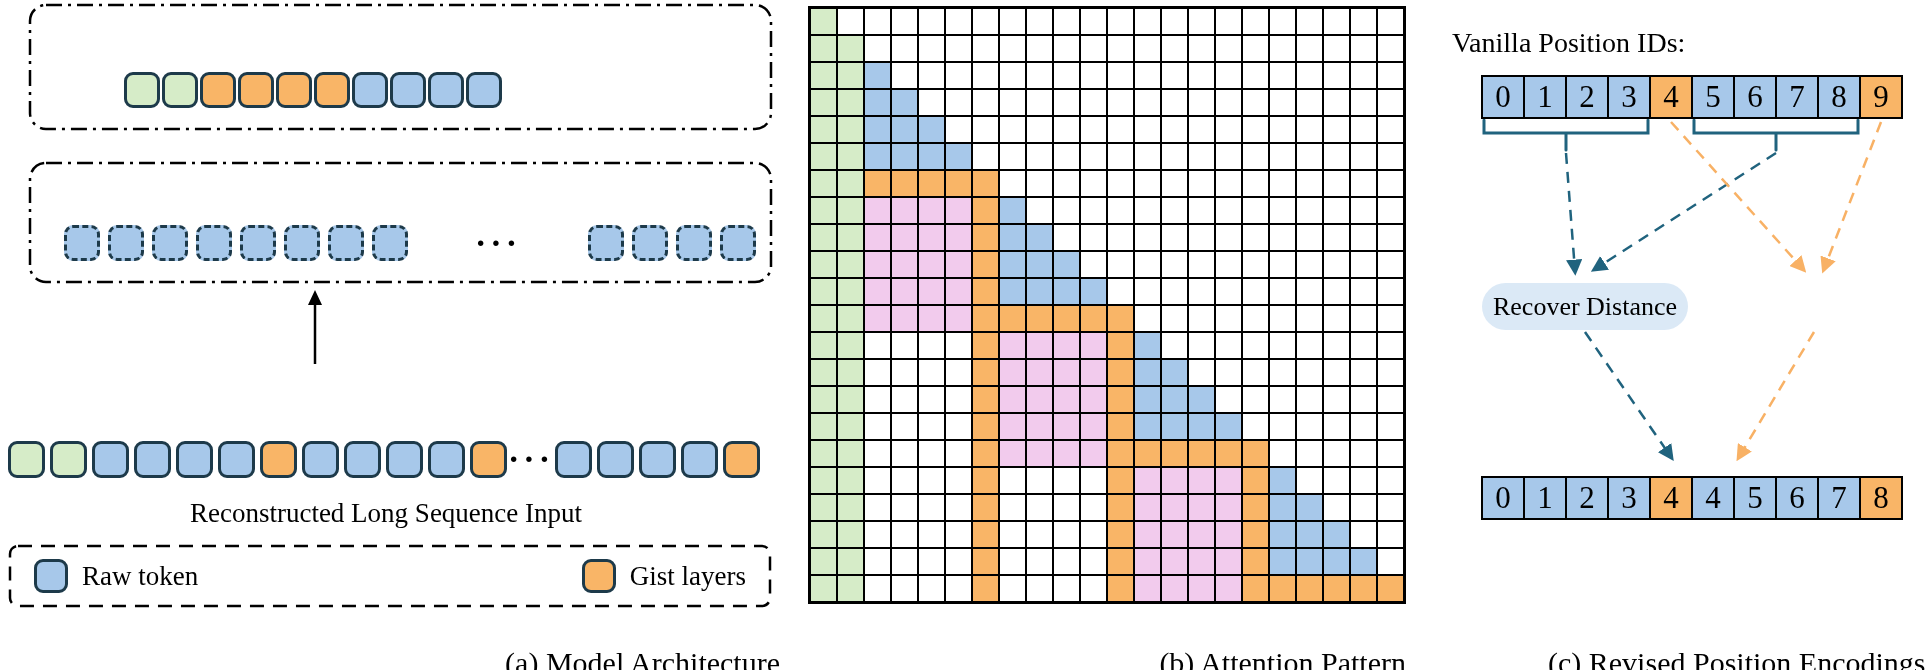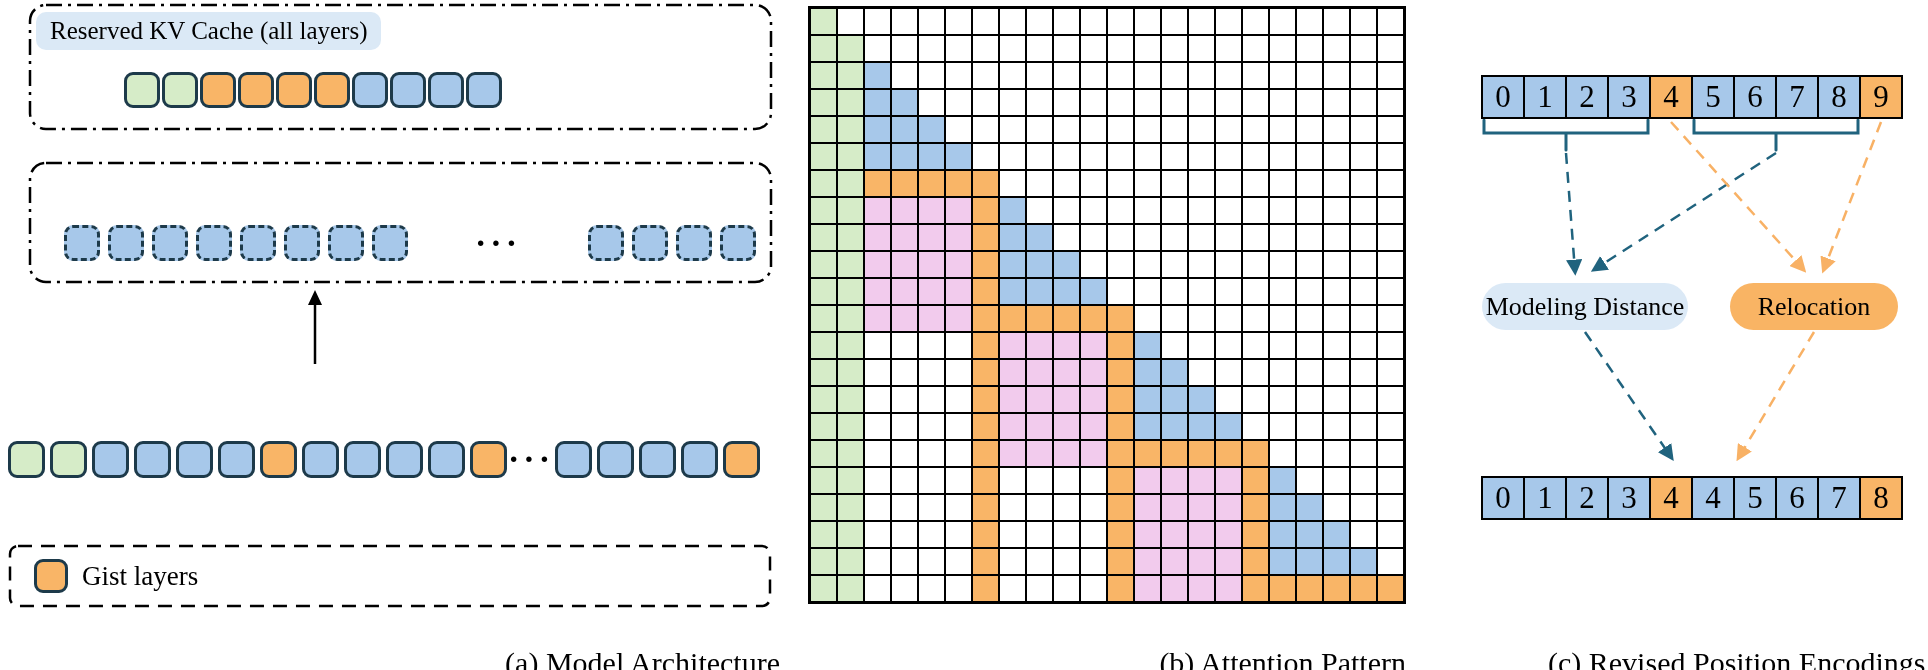--- a/index.html
+++ b/index.html
@@ -49,21 +49,20 @@
 <div id="canvas">
 
   <svg id="svg-a" class="layer" width="790" height="670">
     <rect x="30" y="5" width="741" height="124" rx="16" fill="none" stroke="#000" stroke-width="2.5" stroke-dasharray="16 6 3 6"></rect>
     <rect x="30" y="163" width="741" height="119" rx="16" fill="none" stroke="#000" stroke-width="2.5" stroke-dasharray="16 6 3 6"></rect>
     <rect x="10" y="546" width="760" height="60" rx="8" fill="none" stroke="#000" stroke-width="2.5" stroke-dasharray="14 9"></rect>
     <line x1="315" y1="303" x2="315" y2="364" stroke="#000" stroke-width="2.5"></line>
     <polygon points="315,290 308,305 322,305" fill="#000"></polygon>
   </svg>
 
-  <div class="chip" id="chip-kv">Reserved KV Cache (all layers)</div>
   <div class="token-row" id="kv-tokens">
       <div class="tok" style="background: rgb(214, 236, 200);"></div>
       <div class="tok" style="background: rgb(214, 236, 200);"></div>
       <div class="tok" style="background: rgb(249, 181, 103);"></div>
       <div class="tok" style="background: rgb(249, 181, 103);"></div>
       <div class="tok" style="background: rgb(249, 181, 103);"></div>
       <div class="tok" style="background: rgb(249, 181, 103);"></div>
       <div class="tok" style="background: rgb(167, 200, 234);"></div>
       <div class="tok" style="background: rgb(167, 200, 234);"></div>
       <div class="tok" style="background: rgb(167, 200, 234);"></div>
@@ -100,22 +99,27 @@
       <div class="tok" style="background: rgb(167, 200, 234);"></div>
       <div class="tok" style="background: rgb(167, 200, 234);"></div>
       <div class="tok" style="background: rgb(249, 181, 103);"></div>
       <span class="dots narrow">···</span>
       <div class="tok" style="background: rgb(167, 200, 234);"></div>
       <div class="tok" style="background: rgb(167, 200, 234);"></div>
       <div class="tok" style="background: rgb(167, 200, 234);"></div>
       <div class="tok" style="background: rgb(167, 200, 234);"></div>
       <div class="tok" style="background: rgb(249, 181, 103);"></div>
     </div>
+  <div class="row-caption">Reconstructed Long Sequence Input</div>
 
   <div id="legend">
+      <div class="leg-item">
+        <div class="tok" style="background: rgb(167, 200, 234);"></div>
+        <span class="leg-label">Raw token</span>
+      </div>
       <div class="leg-item">
         <div class="tok" style="background: rgb(249, 181, 103);"></div>
         <span class="leg-label">Gist layers</span>
       </div>
     </div>
 
   <div class="caption" id="cap-a">(a) Model Architecture</div>
 
   <div id="att-grid">
       <div class="cell" style="background: rgb(214, 236, 200);"></div>
@@ -617,35 +621,35 @@
     <path d="M44,120 V133 H208 V120 M126,133 V150" fill="none" stroke="#20637e" stroke-width="3" stroke-linecap="round"></path>
     <path d="M254,120 V133 H418 V120 M336,133 V150" fill="none" stroke="#20637e" stroke-width="3" stroke-linecap="round"></path>
     <line x1="126" y1="153" x2="135" y2="271" stroke="#20637e" stroke-width="2.5" stroke-dasharray="11 8" marker-end="url(#ah-t)"></line>
     <line x1="336" y1="153" x2="155" y2="269" stroke="#20637e" stroke-width="2.5" stroke-dasharray="11 8" marker-end="url(#ah-t)"></line>
     <line x1="231" y1="122" x2="363" y2="269" stroke="#f8b165" stroke-width="2.5" stroke-dasharray="11 8" marker-end="url(#ah-o)"></line>
     <line x1="441" y1="122" x2="384" y2="269" stroke="#f8b165" stroke-width="2.5" stroke-dasharray="11 8" marker-end="url(#ah-o)"></line>
     <line x1="145" y1="332" x2="231" y2="457" stroke="#20637e" stroke-width="2.5" stroke-dasharray="11 8" marker-end="url(#ah-t)"></line>
     <line x1="374" y1="332" x2="299" y2="457" stroke="#f8b165" stroke-width="2.5" stroke-dasharray="11 8" marker-end="url(#ah-o)"></line>
   </svg>
 
+  <div id="c-title">Vanilla Position IDs:</div>
   <div class="id-row" id="c-top-row">
       <div class="idcell" style="background: rgb(167, 200, 234);">0</div>
       <div class="idcell" style="background: rgb(167, 200, 234);">1</div>
       <div class="idcell" style="background: rgb(167, 200, 234);">2</div>
       <div class="idcell" style="background: rgb(167, 200, 234);">3</div>
       <div class="idcell" style="background: rgb(249, 181, 103);">4</div>
       <div class="idcell" style="background: rgb(167, 200, 234);">5</div>
       <div class="idcell" style="background: rgb(167, 200, 234);">6</div>
       <div class="idcell" style="background: rgb(167, 200, 234);">7</div>
       <div class="idcell" style="background: rgb(167, 200, 234);">8</div>
       <div class="idcell" style="background: rgb(249, 181, 103);">9</div>
     </div>
 
-  <div class="pill" id="pill-recover">Modeling Distance</div>
-  <div class="pill" id="pill-relocate">Relocation</div>
+  <div class="pill" id="pill-recover">Recover Distance</div>
 
   <div class="id-row" id="c-bottom-row">
       <div class="idcell" style="background: rgb(167, 200, 234);">0</div>
       <div class="idcell" style="background: rgb(167, 200, 234);">1</div>
       <div class="idcell" style="background: rgb(167, 200, 234);">2</div>
       <div class="idcell" style="background: rgb(167, 200, 234);">3</div>
       <div class="idcell" style="background: rgb(249, 181, 103);">4</div>
       <div class="idcell" style="background: rgb(167, 200, 234);">4</div>
       <div class="idcell" style="background: rgb(167, 200, 234);">5</div>
       <div class="idcell" style="background: rgb(167, 200, 234);">6</div>

